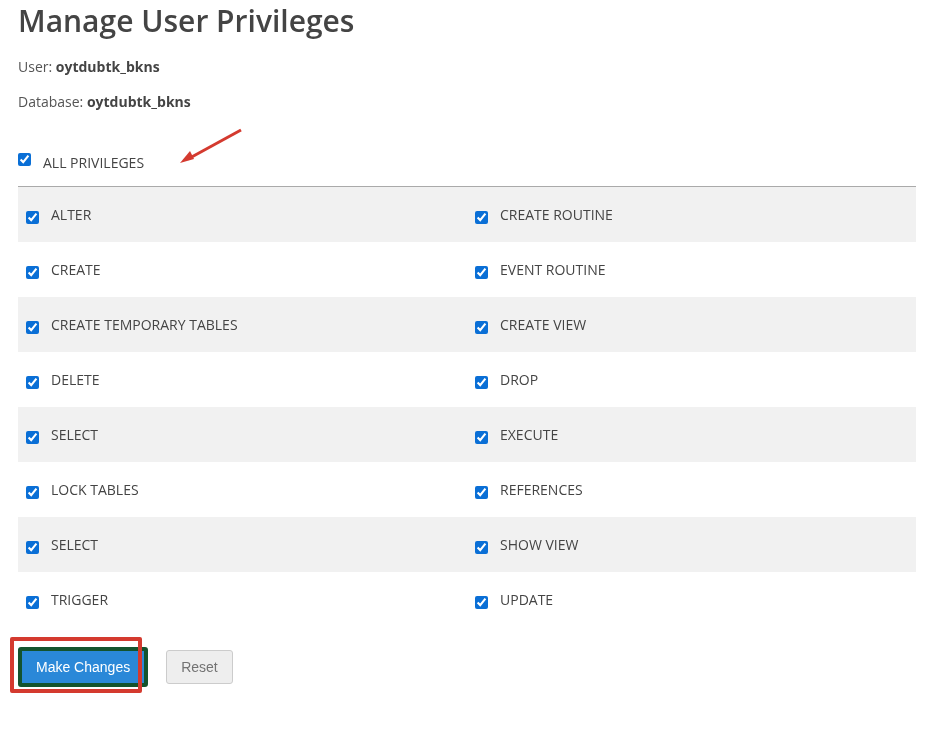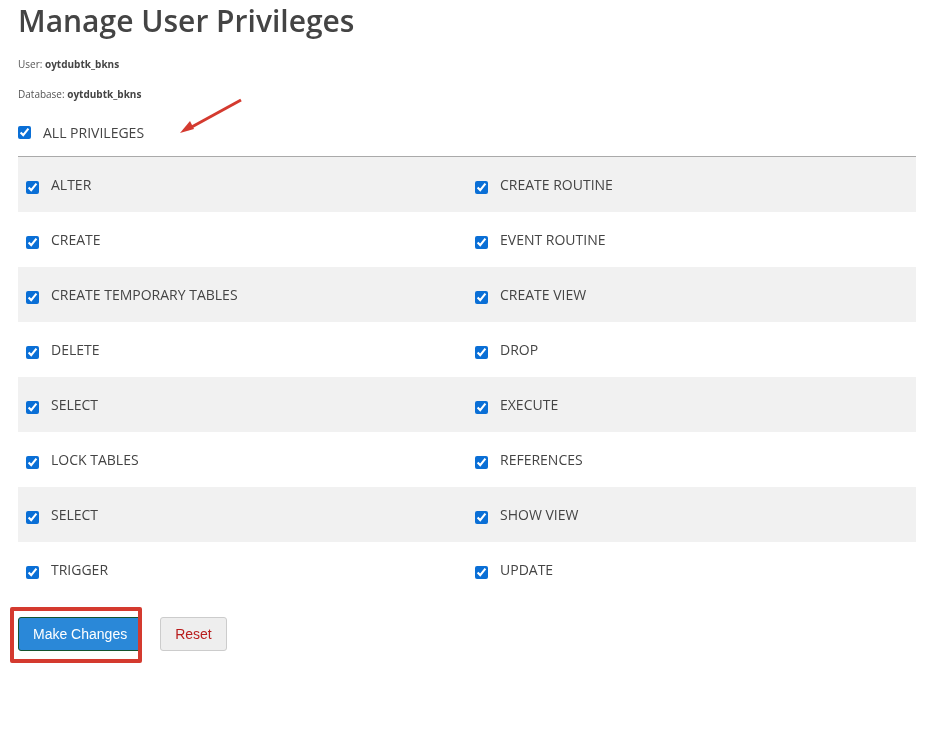--- a/index.html
+++ b/index.html
@@ -15,31 +15,31 @@
     padding: 0 18px 40px 18px;
     position: relative;
   }
   h1 {
     margin: 0 0 8px 0;
     font-size: 30px;
     font-weight: 600;
     color: #444;
   }
   .meta-line {
-    font-size: 10px;
+    font-size: 14px;
     color: #555;
     margin: 16px 0;
   }
   .meta-line .label { font-weight: 400; }
   .meta-line .value { font-weight: 700; color: #444; }
   .master-row {
-    margin-top: 16px;
+    margin-top: 36px;
     padding: 6px 0 14px 0;
     display: flex;
-    align-items: center;
+    align-items: flex-start;
     gap: 12px;
     font-size: 14px;
     color: #444;
     border-bottom: 1px solid #aaa;
     position: relative;
   }
   .arrow {
     position: absolute;
     left: 158px;
     top: -22px;
@@ -75,29 +75,29 @@
   .buttons {
     margin-top: 20px;
     display: flex;
     align-items: center;
     gap: 18px;
     position: relative;
   }
   .btn-primary {
     background: #2a88d8;
     color: #fff;
-    border: 1px solid #14532d;
+    border: 4px solid #14532d;
     padding: 8px 14px;
     font-size: 14px;
     border-radius: 3px;
     cursor: pointer;
   }
   .btn-secondary {
     background: #eeeeee;
-    color: #b91c1c;
+    color: #737373;
     border: 1px solid #ccc;
     padding: 8px 14px;
     font-size: 14px;
     border-radius: 3px;
     cursor: pointer;
   }
   .highlight-box {
     position: absolute;
     border: 4px solid #d43a2f;
     border-radius: 2px;

